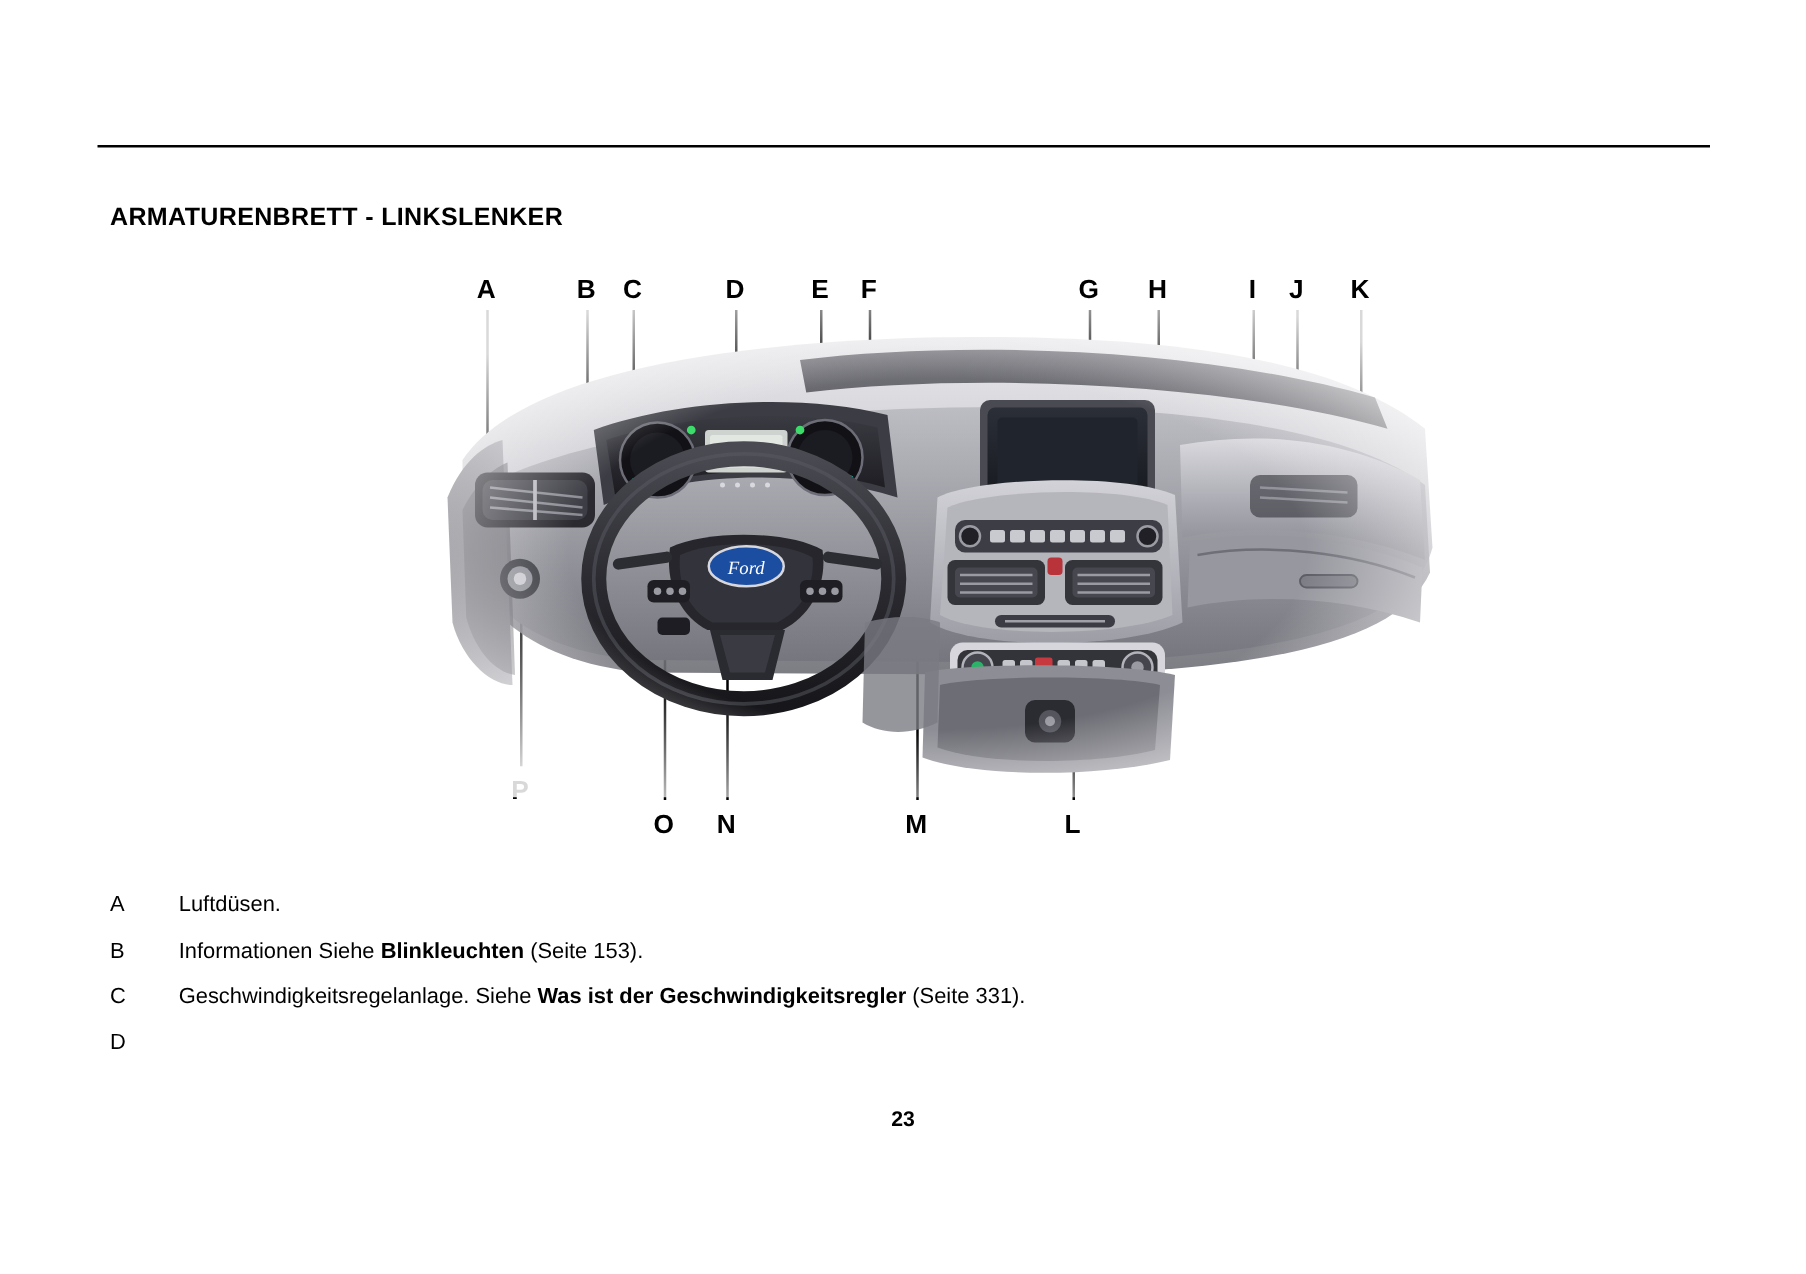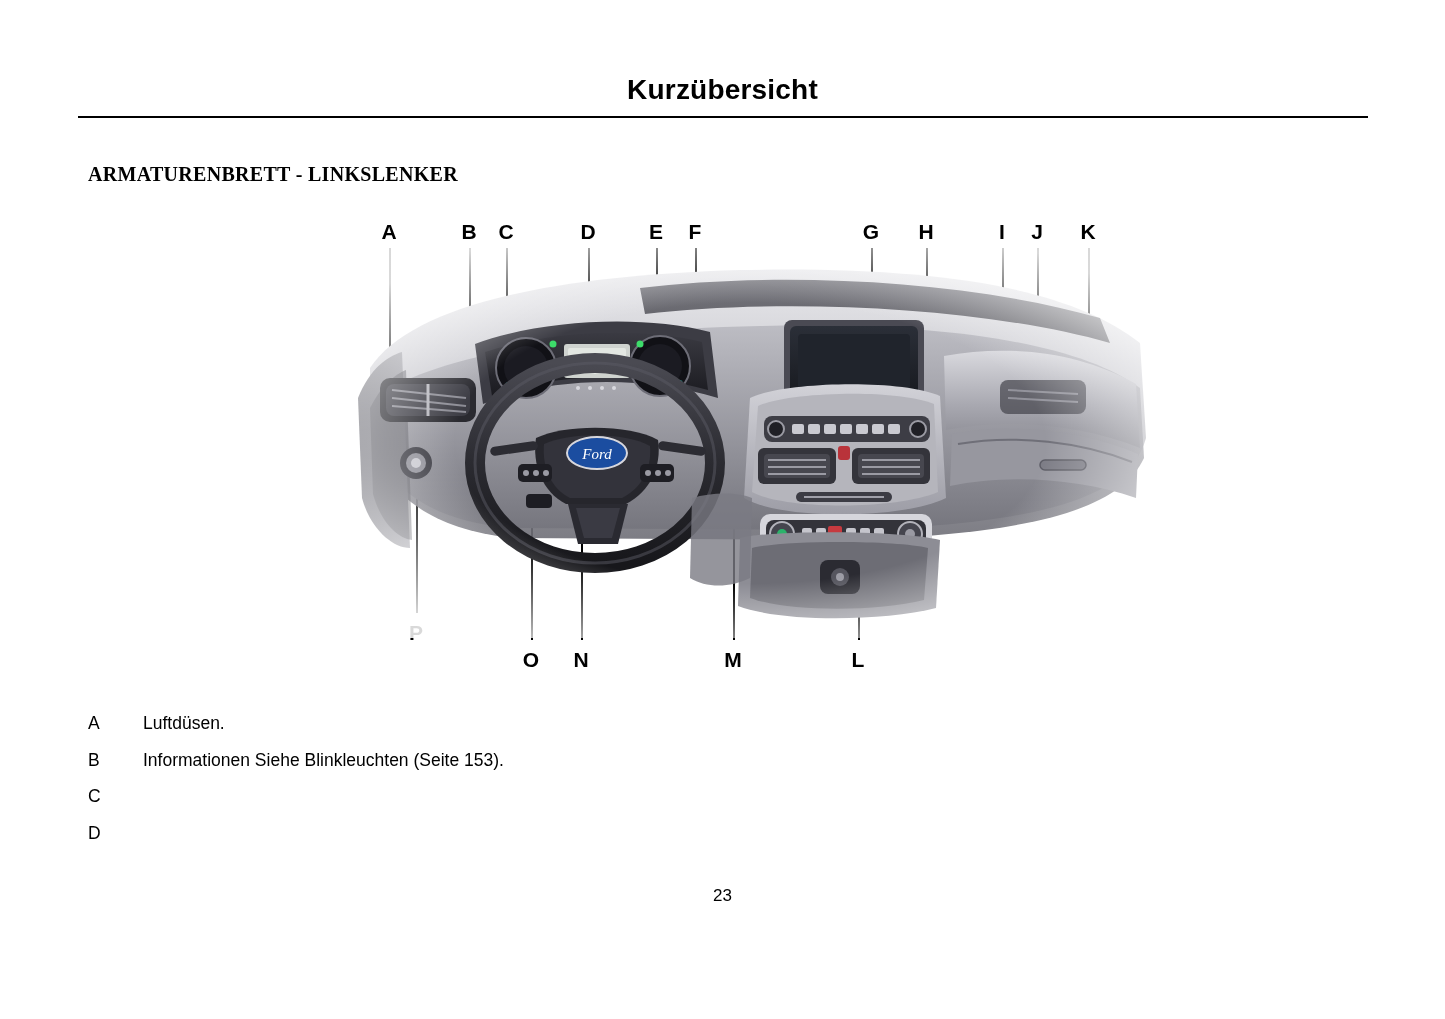--- a/index.html
+++ b/index.html
@@ -42,21 +42,20 @@
     background: #000000;
   }
   
   .section-title {
     position: absolute;
     top: 163px;
     left: 88px;
     font-size: 20px;
     font-weight: bold;
     letter-spacing: 0.3px;
-    font-family: Liberation Serif, serif;
   }
   
   .figure {
     position: absolute;
     top: 208px;
     left: 330px;
     width: 830px;
     height: 470px;
   }
   .callout {
@@ -95,39 +94,37 @@
     align-items: baseline;
     margin-bottom: 13px;
     font-size: 17.5px;
     line-height: 1.35;
   }
   .legend-letter {
     width: 55px;
     flex: 0 0 55px;
     font-size: 17.5px;
   }
-  .legend-text b { font-weight: normal; text-align: center; }
+  .legend-text b { font-weight: bold; text-align: center; }
   
   .footer {
     position: absolute;
     top: 886px;
     left: 0;
     width: 1445px;
     text-align: center;
     font-size: 17px;
+    font-weight: bold;
   }
 </style>
 </head>
 <body>
 
 <div class="page">
 
-  <div class="header">
-    <div class="header-title">Kurzübersicht</div>
-  </div>
   <div class="header-rule"></div>
 
   <div class="section-title">ARMATURENBRETT - LINKSLENKER</div>
 
   <div class="figure">
 
     <div class="callout" style="left:46px;  top:12px;">A</div>
     <div class="callout" style="left:126px; top:12px;">B</div>
     <div class="callout" style="left:163px; top:12px;">C</div>
     <div class="callout" style="left:245px; top:12px;">D</div>
@@ -396,20 +393,23 @@
       </div>
     </div>
     <div class="legend-row">
       <div class="legend-letter">B</div>
       <div class="legend-text">
         <span>Informationen  Siehe </span><b>Blinkleuchten</b><span> (Seite 153).</span>
       </div>
     </div>
     <div class="legend-row">
       <div class="legend-letter">C</div>
+      <div class="legend-text">
+        <span>Geschwindigkeitsregelanlage.  Siehe </span><b>Was ist der Geschwindigkeitsregler</b><span> (Seite 331).</span>
+      </div>
     </div>
     <div class="legend-row">
       <div class="legend-letter">D</div>
     </div>
   </div>
 
   <div class="footer">
     <span>23</span>
   </div>
 

